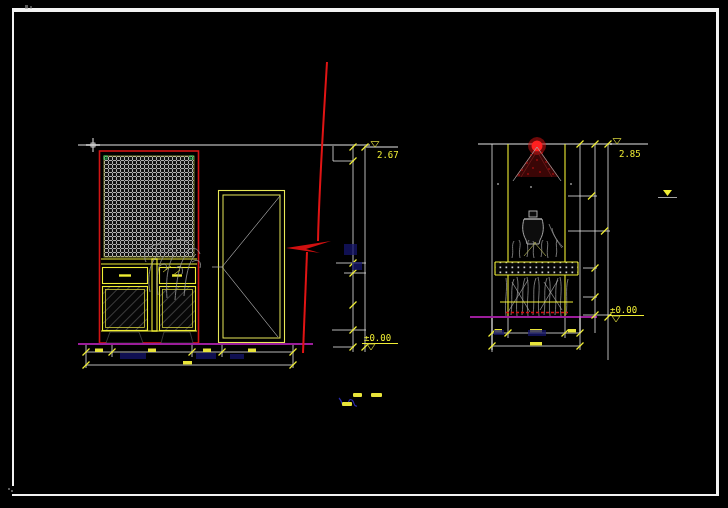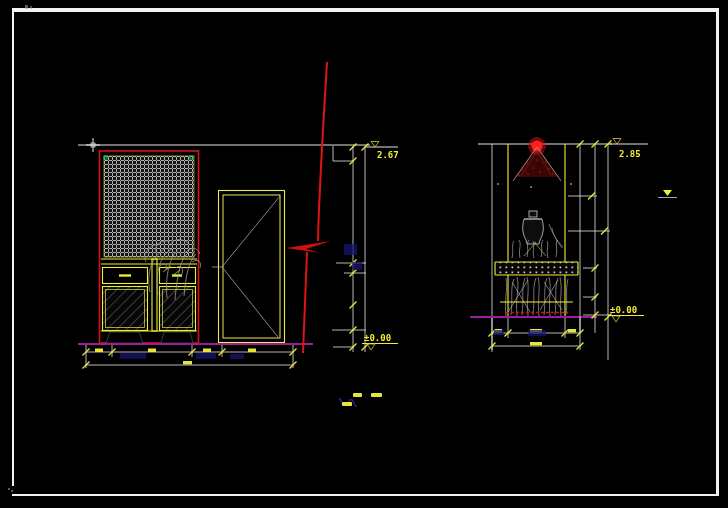--- a/index.html
+++ b/index.html
@@ -1,17 +1,17 @@
 <!DOCTYPE html>
 <html><head>
 <meta charset="utf-8">
 <style>
   html,body{margin:0;padding:0;background:#000;}
   .stage{position:relative;width:728px;height:508px;background:#000;overflow:hidden;
-         font-family:"DejaVu Sans Mono", monospace;font-weight:bold;}
+         font-family:"DejaVu Sans Mono", monospace;}
   svg{position:absolute;left:0;top:0;}
   text{font-family:"DejaVu Sans Mono", monospace;font-size:9px;}
   .w{stroke:#e6e6e6;stroke-width:1;fill:none;}
   .wt{stroke:#e6e6e6;stroke-width:.8;fill:none;}
   .y{stroke:#f0ee34;stroke-width:1.1;fill:none;}
   .yt{stroke:#cfcb3a;stroke-width:.8;fill:none;}
   .g{stroke:#a6a6a6;stroke-width:.8;fill:none;}
   .tick{stroke:#f0ee34;stroke-width:1.3;fill:none;}
   .lbl{fill:#f0ee34;}
   .blob{fill:#e8e43a;}

